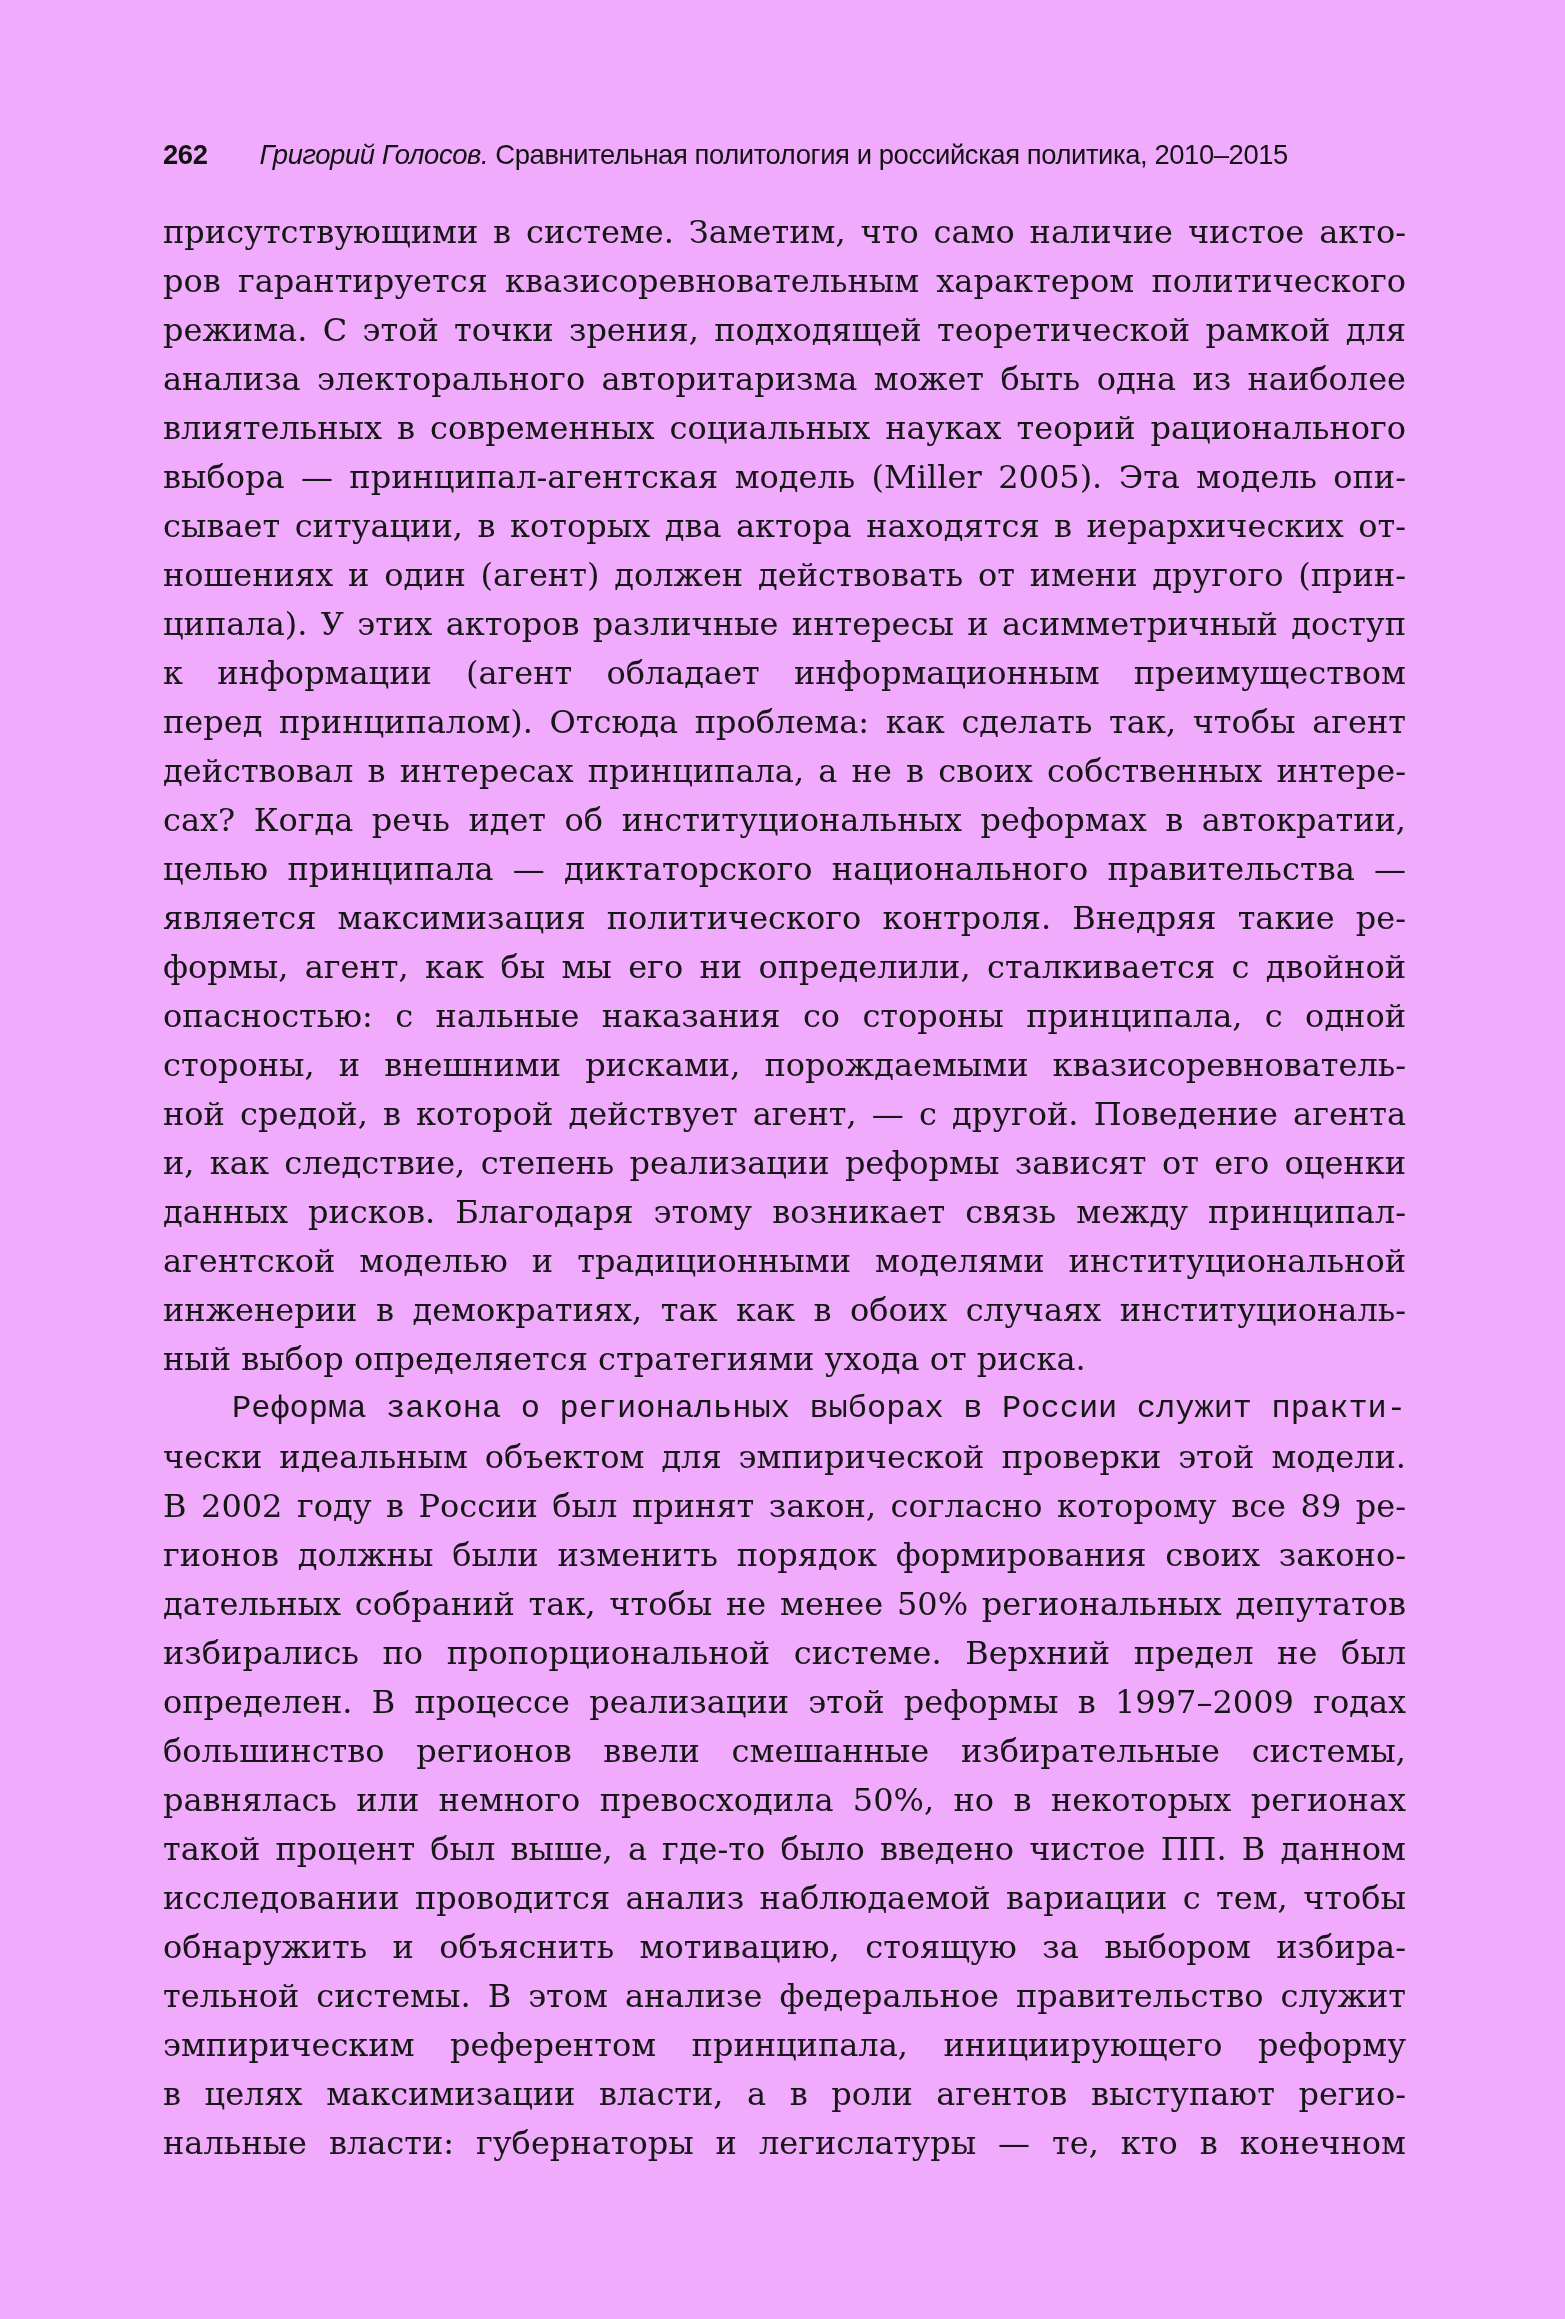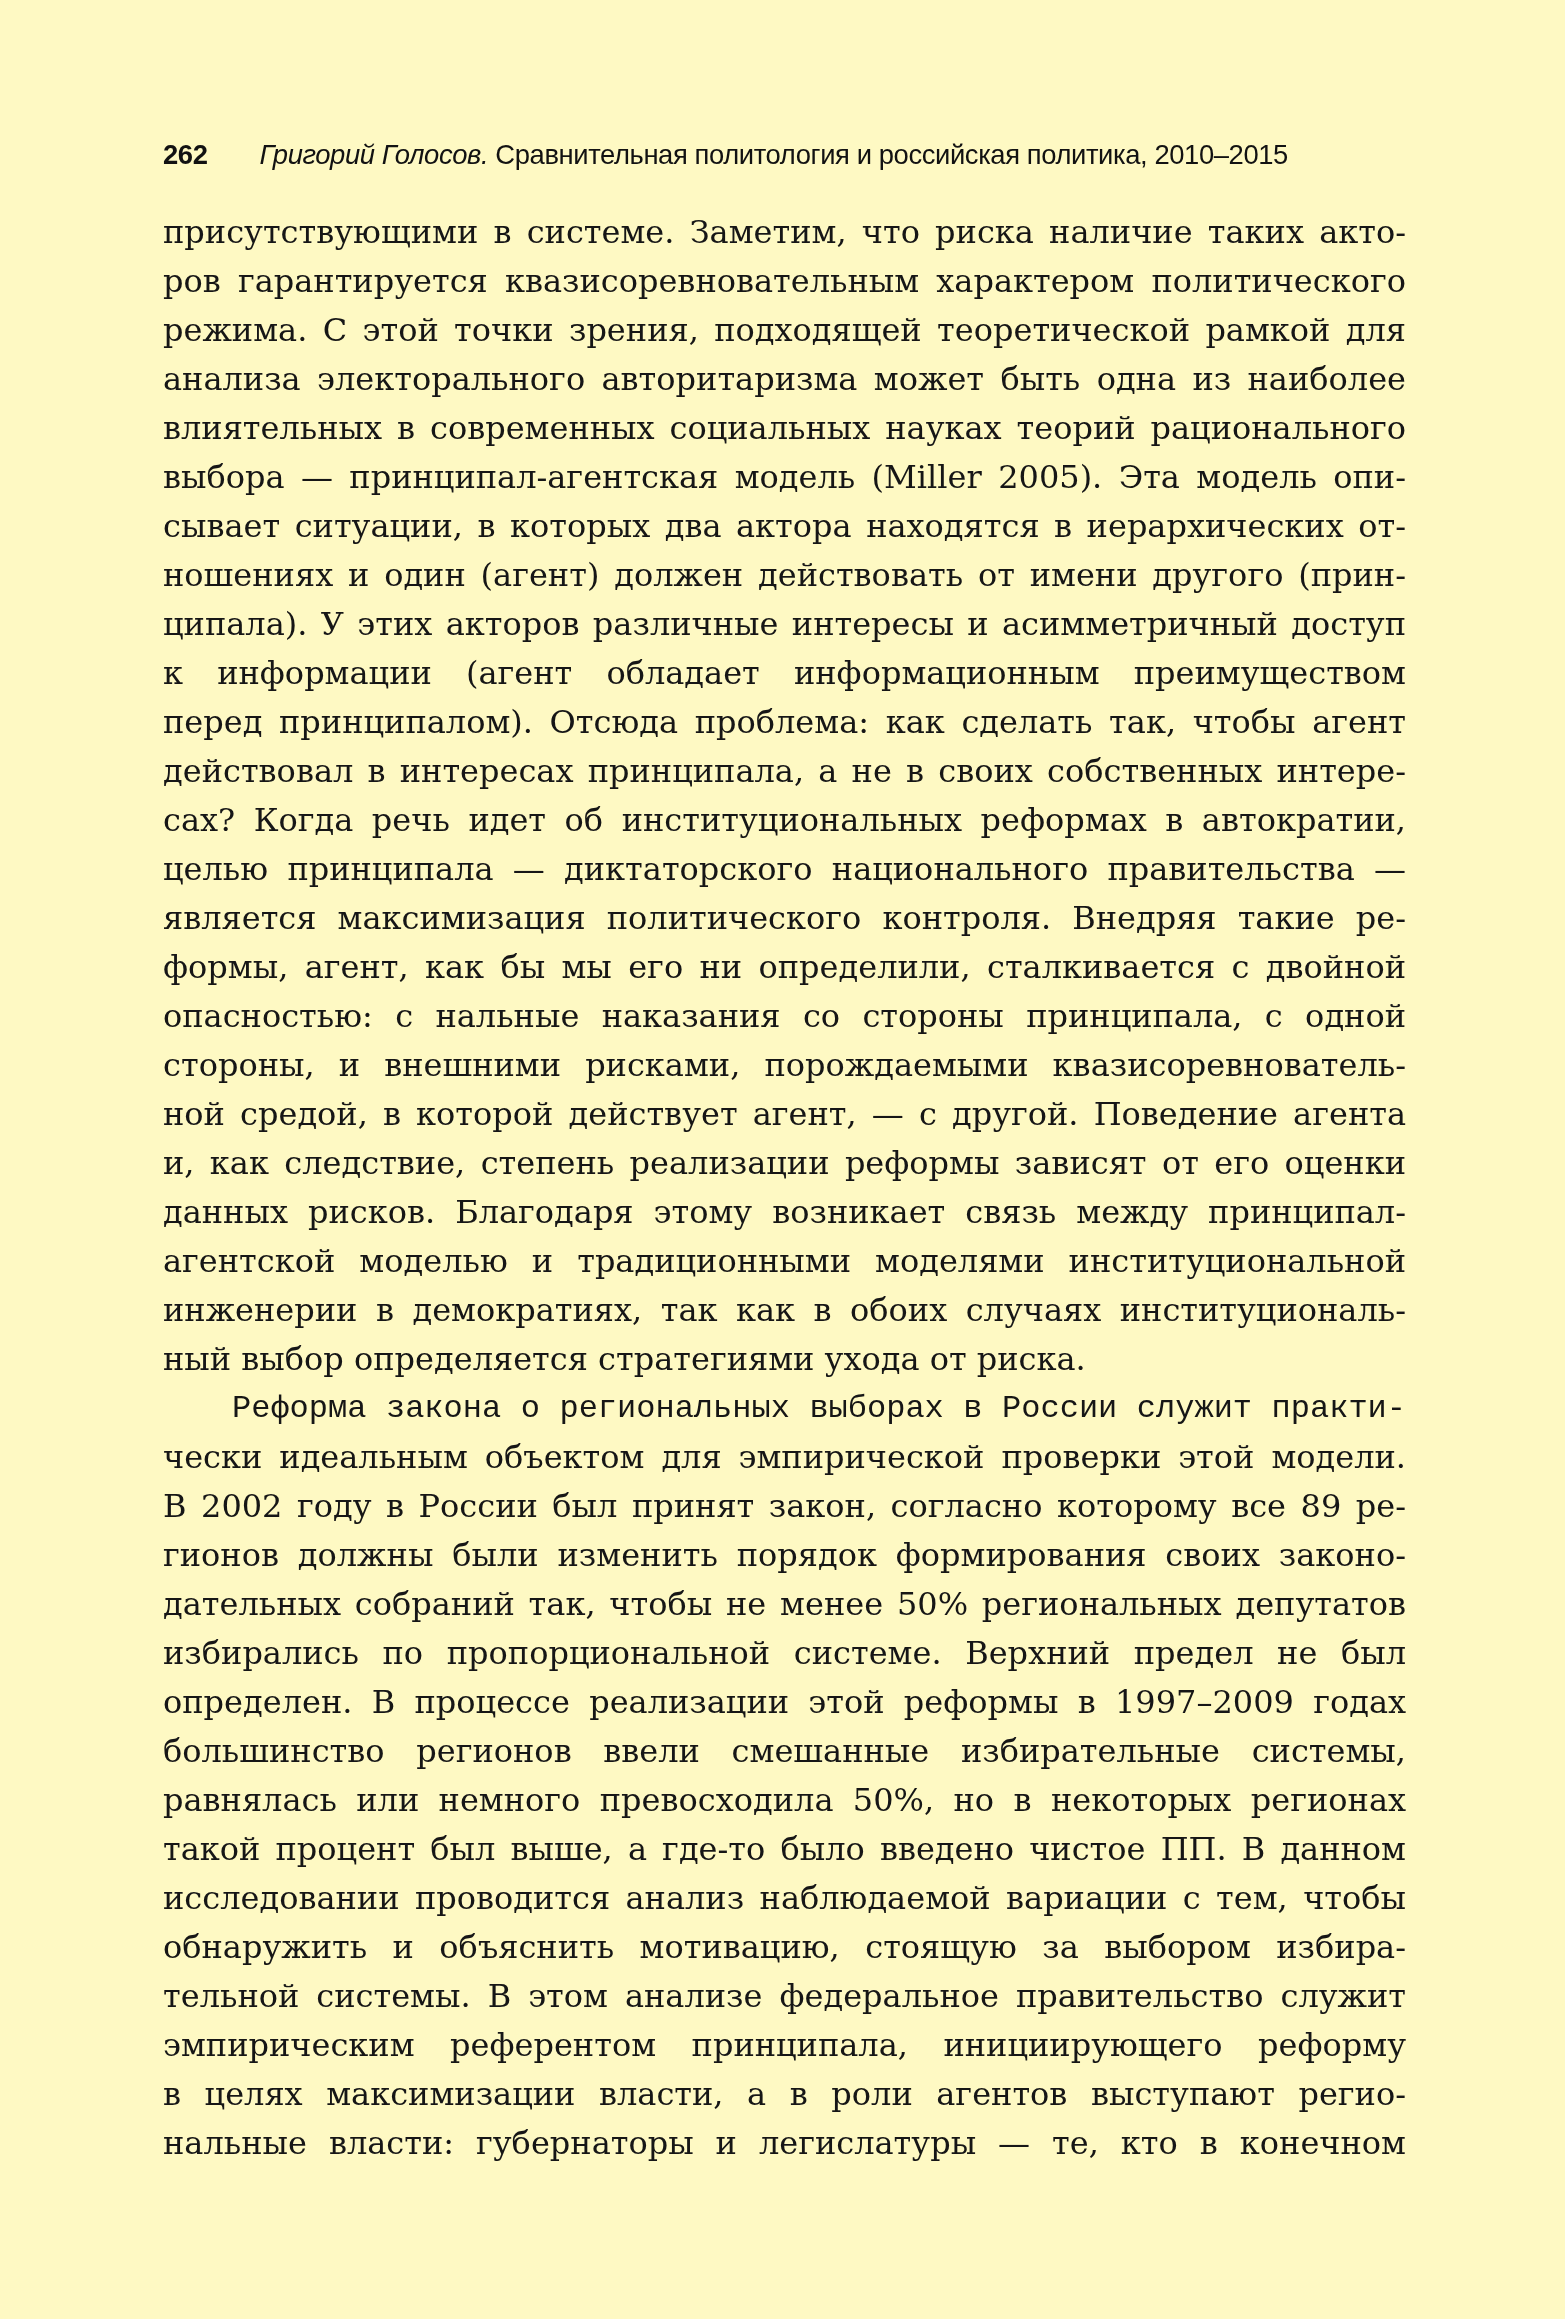--- a/index.html
+++ b/index.html
@@ -4,21 +4,21 @@
 <style>
   html, body {
     margin: 0;
     padding: 0;
     background: #ffffff;
   }
   .page {
     position: relative;
     width: 1565px;
     height: 2320px;
-    background: #fef9c3;
+    background: #f0abfc;
     overflow: hidden;
     color: #161616;
   }
   .running-header {
     position: absolute;
     left: 163px;
     top: 136px;
     width: 1261px;
     font-family: "Liberation Sans", sans-serif;
     font-size: 27.4px;
@@ -62,21 +62,21 @@
 </style>
 </head>
 <body>
 
 <div class="page">
   <div class="running-header">
     <span class="page-number">262</span><span class="header-author">Григорий Голосов.</span>
     <span class="header-title">Сравнительная политология и российская политика, 2010–2015</span>
   </div>
   <div class="body-text">
-      <div class="line">присутствующими в системе. Заметим, что риска наличие таких акто-</div>
+      <div class="line">присутствующими в системе. Заметим, что само наличие чистое акто-</div>
       <div class="line">ров гарантируется квазисоревновательным характером политического</div>
       <div class="line">режима. С этой точки зрения, подходящей теоретической рамкой для</div>
       <div class="line">анализа электорального авторитаризма может быть одна из наиболее</div>
       <div class="line">влиятельных в современных социальных науках теорий рационального</div>
       <div class="line">выбора — принципал-агентская модель (Miller 2005). Эта модель опи-</div>
       <div class="line">сывает ситуации, в которых два актора находятся в иерархических от-</div>
       <div class="line">ношениях и один (агент) должен действовать от имени другого (прин-</div>
       <div class="line">ципала). У этих акторов различные интересы и асимметричный доступ</div>
       <div class="line">к информации (агент обладает информационным преимуществом</div>
       <div class="line">перед принципалом). Отсюда проблема: как сделать так, чтобы агент</div>

